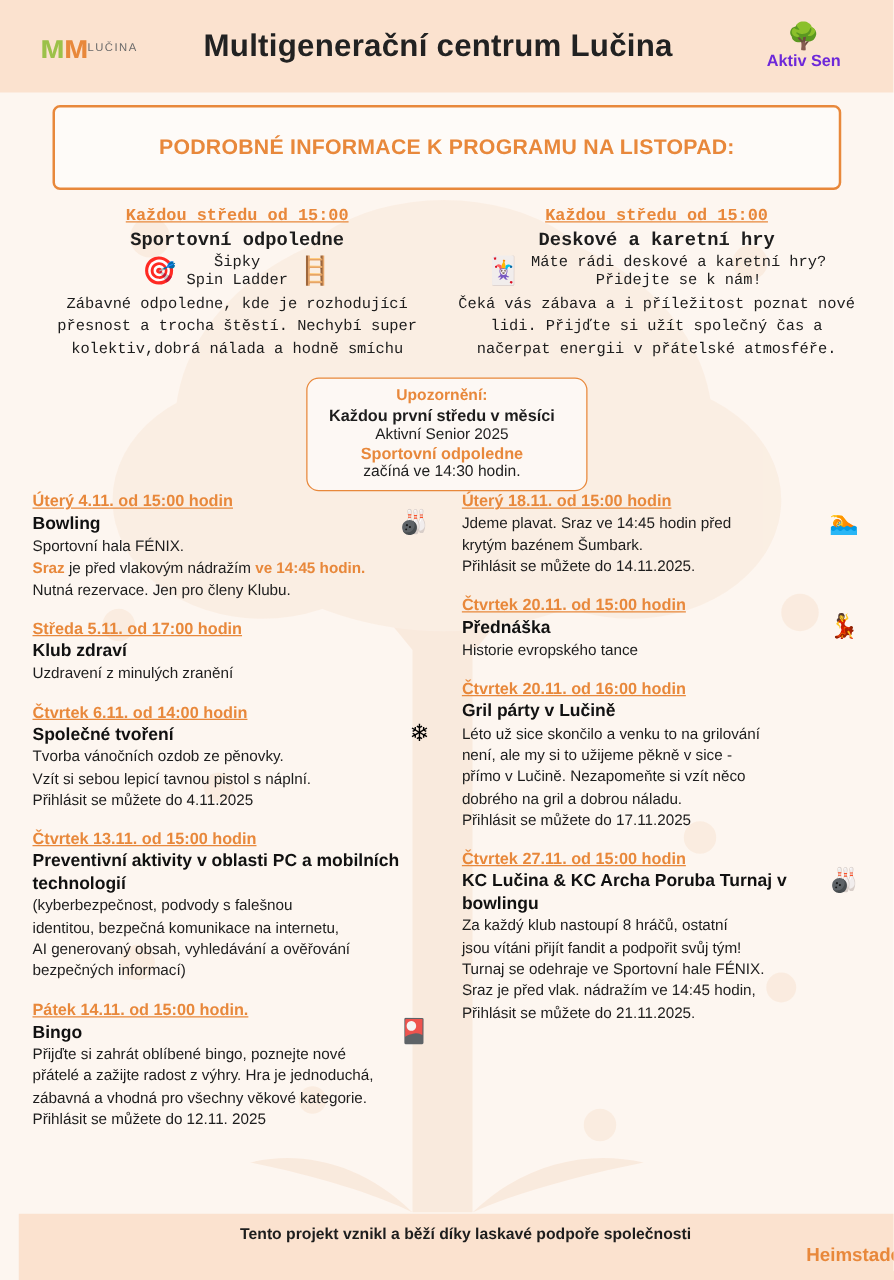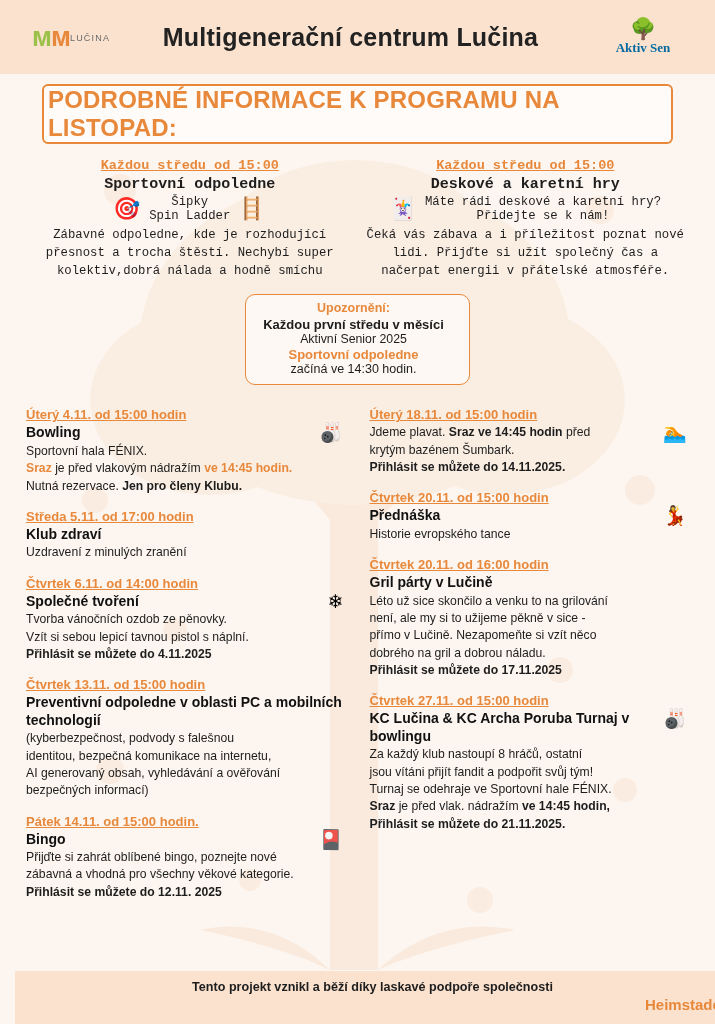--- a/index.html
+++ b/index.html
@@ -62,35 +62,34 @@
     letter-spacing: .2px;
   }
   .logo-right {
     flex: 0 0 auto;
     width: 104px;
     text-align: center;
     margin-right: 6px;
   }
   .logo-right .tree-ico { font-size: 21px; color: #c8d94e; line-height: 1; }
   .logo-right .txt {
-    font-size: 13px; color: #0369a1; font-weight: bold;
+    font-size: 13px; color: #6d28d9; font-weight: bold;
     margin-top: 1px;
-    font-family: Liberation Serif, serif;
   }
 
   
   .banner {
     position: relative; z-index: 3;
     margin: 10px 42px 0 42px;
     border: 2px solid #e8883b;
     border-radius: 6px;
     background: rgba(255,255,255,.55);
-    text-align: left;
-    padding: 0 4px;
-    font-size: 24px;
+    text-align: center;
+    padding: 22px 4px;
+    font-size: 17px;
     font-weight: bold;
     color: #e8883b;
     letter-spacing: .2px;
   }
 
   
   .weekly {
     position: relative; z-index: 3;
     display: flex;
     margin-top: 14px;
@@ -137,36 +136,35 @@
   .notice .n1 { font-size: 12.5px; font-weight: bold; color: #e8883b; }
   .notice .n2 { font-size: 13px; font-weight: bold; color: #1d1d1d; margin-top: 2px;}
   .notice .n3 { font-size: 12.3px; color: #1d1d1d; }
   .notice .n4 { font-size: 13px; font-weight: bold; color: #e8883b; margin-top: 1px;}
   .notice .n5 { font-size: 12.5px; color: #1d1d1d; }
 
   
   .events {
     position: relative; z-index: 3;
     display: flex;
-    margin-top: 22px;
     padding: 0 14px;
   }
   .events .col { width: 50%; padding: 0 12px; }
   .ev { margin-bottom: 14px; position: relative; }
   .ev .date {
     font-size: 13px; font-weight: bold;
     color: #e8883b; text-decoration: underline;
     margin-bottom: 2px;
   }
   .ev .ttl {
     font-size: 14px; font-weight: bold; color: #111;
     margin-bottom: 1px; line-height: 1.25;
   }
   .ev .body { font-size: 12.2px; line-height: 1.42; color: #1d1d1d; }
-  .ev .body .b { font-weight: bold; }
+  .ev .body .b { font-weight: normal; }
   .ev .body .o { color: #e8883b; font-weight: bold; }
   .ev .ico {
     position: absolute; right: 2px; top: 16px;
     font-size: 19px; line-height: 1;
   }
 
   
   .footer {
     position: absolute;
     left: 15px; bottom: 0;
@@ -289,33 +287,34 @@
           <div class="ttl">Společné tvoření</div>
           <div class="body">
             <div><span>Tvorba vánočních ozdob ze pěnovky.</span></div>
             <div><span>Vzít si sebou lepicí tavnou pistol s náplní.</span></div>
             <div><span class="b">Přihlásit se můžete do 4.11.2025</span></div>
           </div>
           <div class="ico">❄</div>
         </div>
         <div class="ev">
           <div class="date">Čtvrtek  13.11. od 15:00 hodin</div>
-          <div class="ttl">Preventivní odpoledne v oblasti PC a mobilních technologií</div>
+          <div class="ttl">Preventivní aktivity v oblasti PC a mobilních technologií</div>
           <div class="body">
             <div><span>(kyberbezpečnost, podvody s falešnou</span></div>
             <div><span>identitou, bezpečná komunikace na internetu,</span></div>
             <div><span>AI generovaný obsah, vyhledávání a ověřování</span></div>
             <div><span>bezpečných informací)</span></div>
           </div>
         </div>
         <div class="ev">
           <div class="date">Pátek  14.11. od 15:00 hodin.</div>
           <div class="ttl">Bingo</div>
           <div class="body">
             <div><span>Přijďte si zahrát oblíbené bingo, poznejte nové</span></div>
+            <div><span>přátelé a zažijte radost z výhry. Hra je jednoduchá,</span></div>
             <div><span>zábavná a vhodná pro všechny věkové kategorie.</span></div>
             <div><span class="b">Přihlásit se  můžete do 12.11. 2025</span></div>
           </div>
           <div class="ico">🎴</div>
         </div>
       </div>
     <div class="col" id="col-right">
         <div class="ev">
           <div class="date">Úterý  18.11. od 15:00 hodin</div>
           <div class="body">

